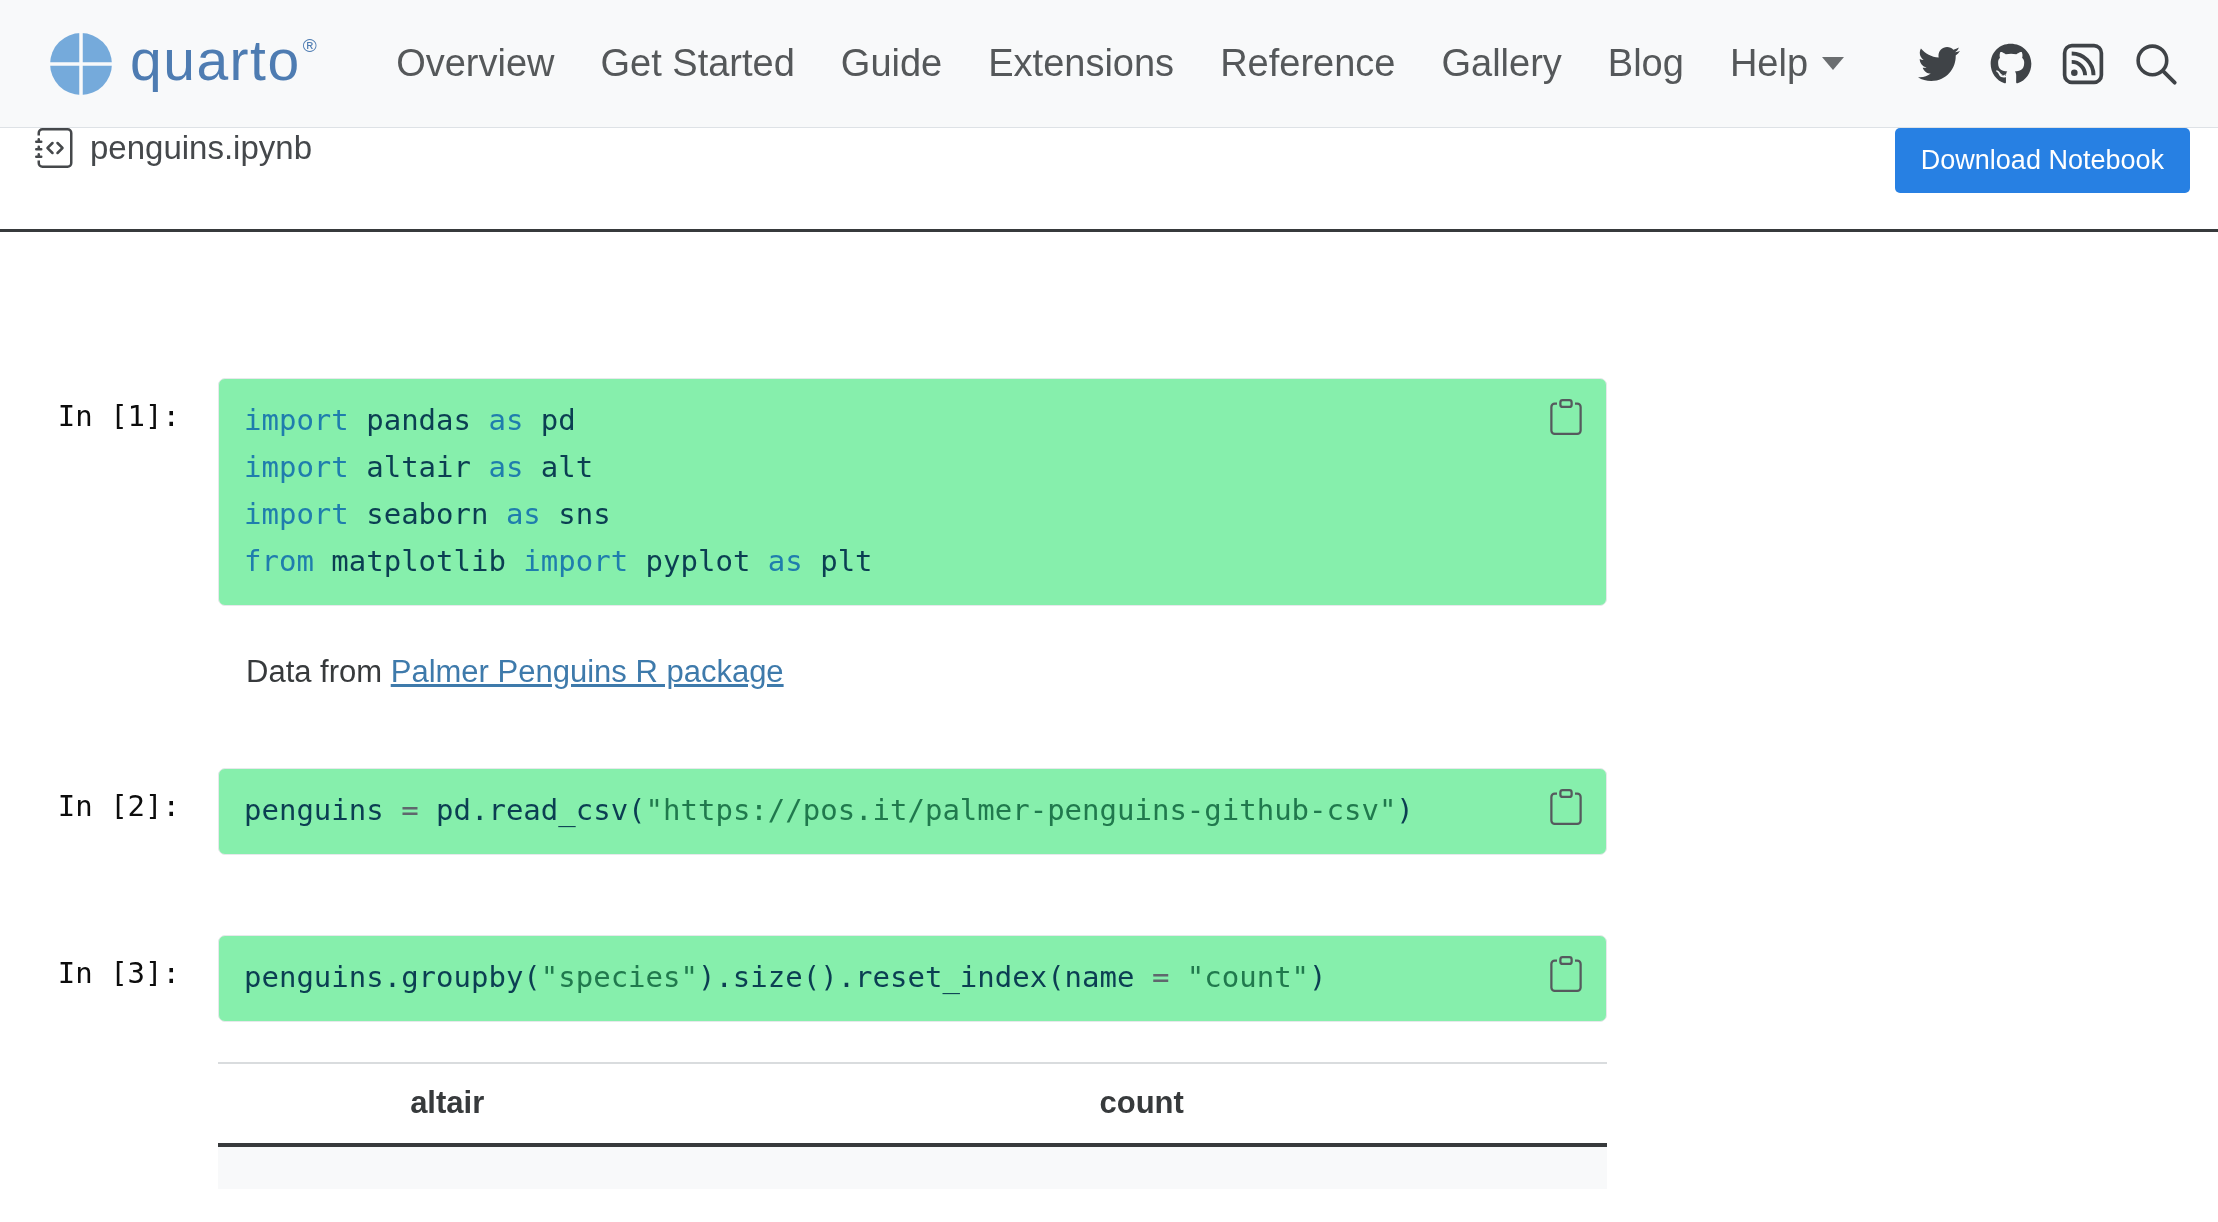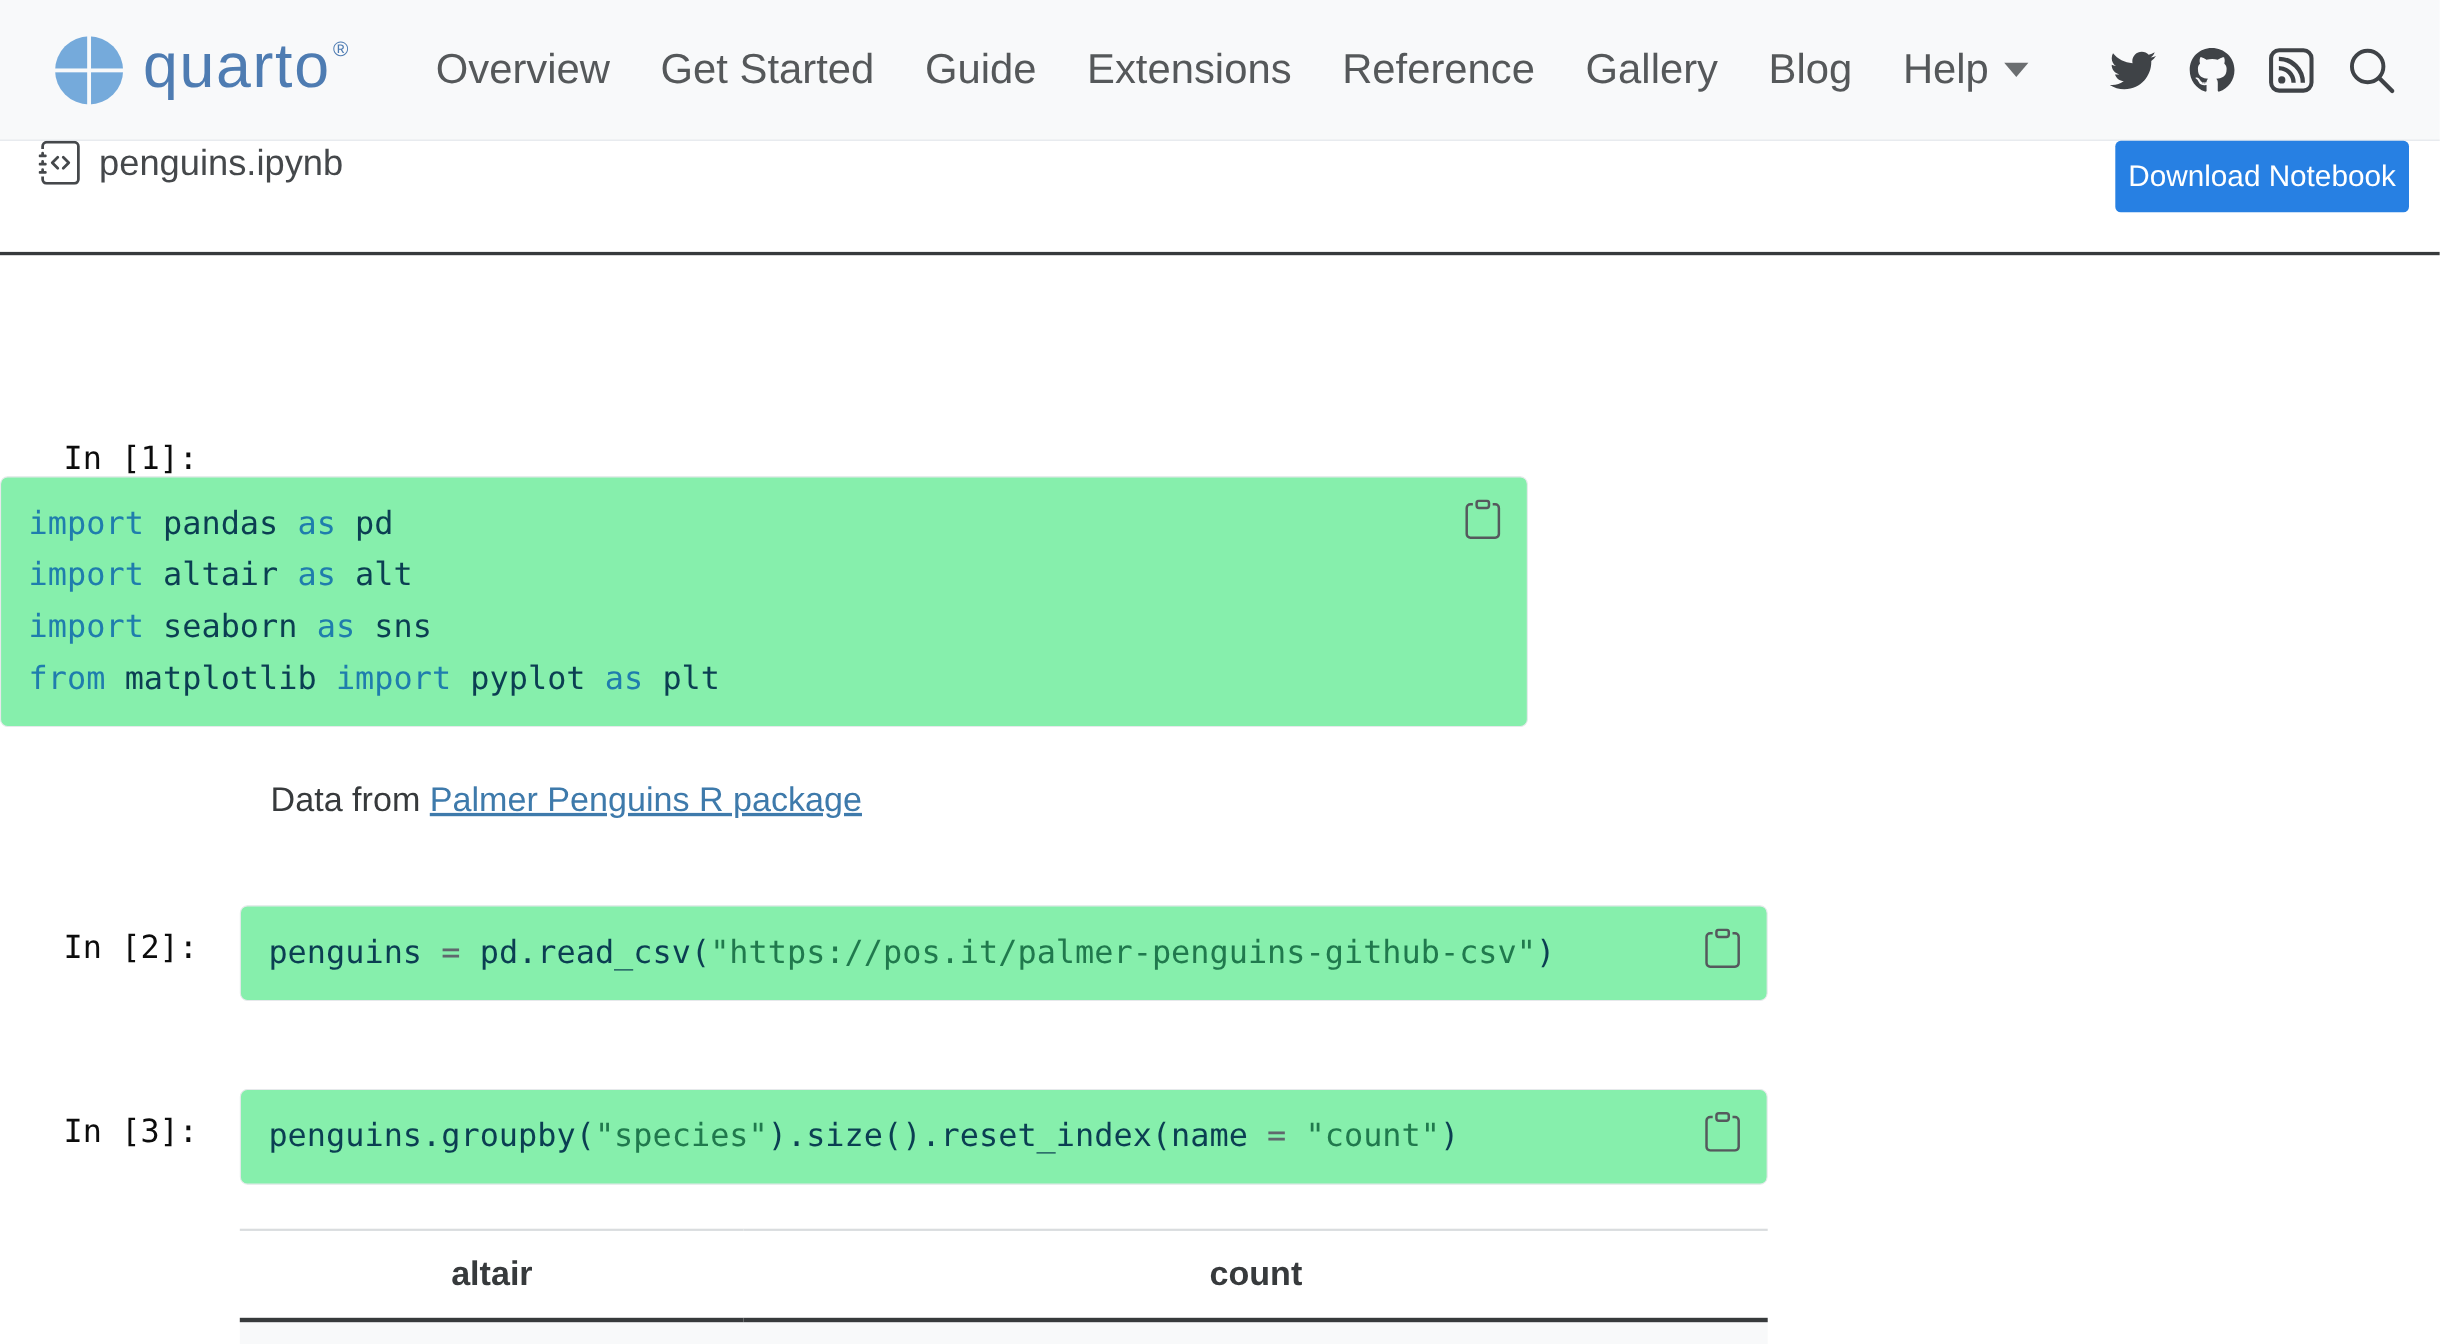--- a/index.html
+++ b/index.html
@@ -57,36 +57,36 @@
   }
   .file-title { display: flex; align-items: center; gap: 15px; font-size: 33px; color: #45484b; }
   .download-btn {
     margin-left: auto;
     background: #2780e3;
     color: #ffffff;
     border: none;
     border-radius: 5px;
     font-family: "Liberation Sans", sans-serif;
     font-size: 27px;
-    padding: 17px 12px;
+    padding: 17px 26px;
     cursor: pointer;
   }
 
   
   main { padding-top: 60px; }
   h1.page-title {
     margin: 0 0 0 246px;
     font-size: 62px;
     font-weight: 400;
     color: #373a3c;
     line-height: 1.2;
   }
 
   .cell-row { display: flex; align-items: flex-start; }
-  .cell-row.first { margin-top: 86px; flex-direction: column; }
+  .cell-row.first { margin-top: 86px; }
   .cell-row.second { margin-top: 78px; }
   .cell-row.third { margin-top: 80px; }
   .cell-gutter {
     width: 218px;
     padding-right: 38px;
     padding-top: 21px;
     text-align: right;
     font-family: "DejaVu Sans Mono", monospace;
     font-size: 29px;
     color: #0c0c0c;

